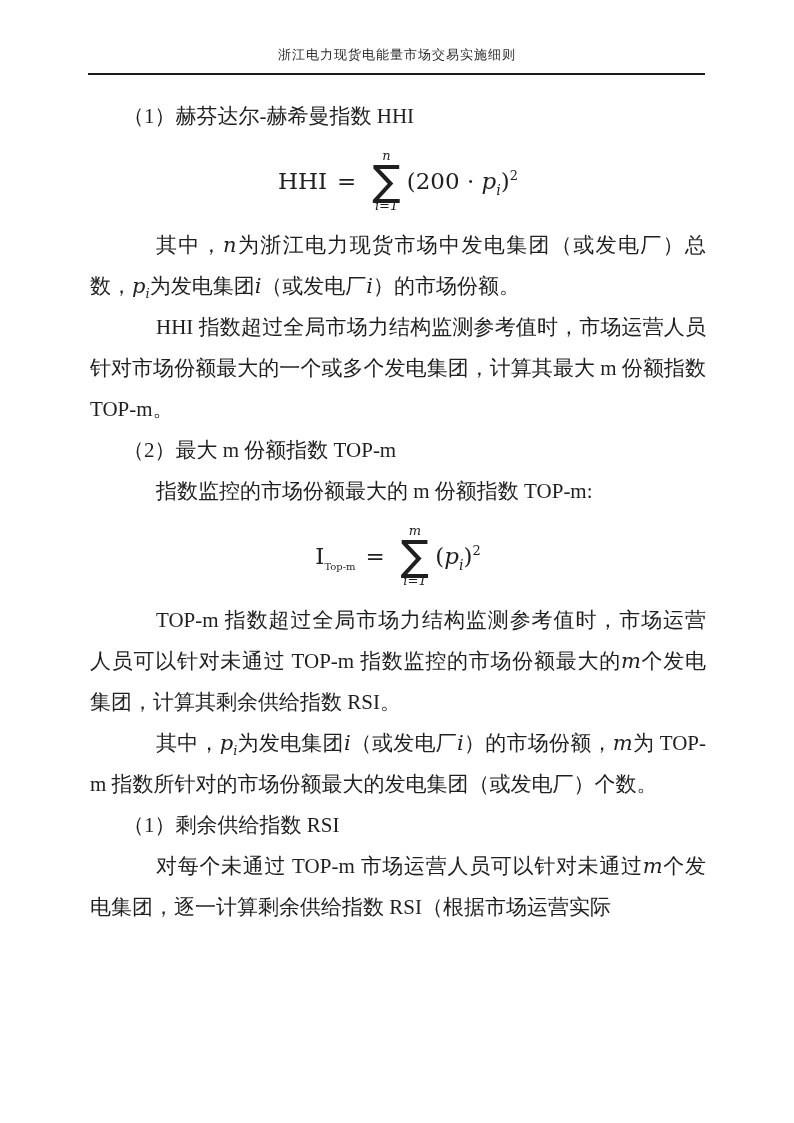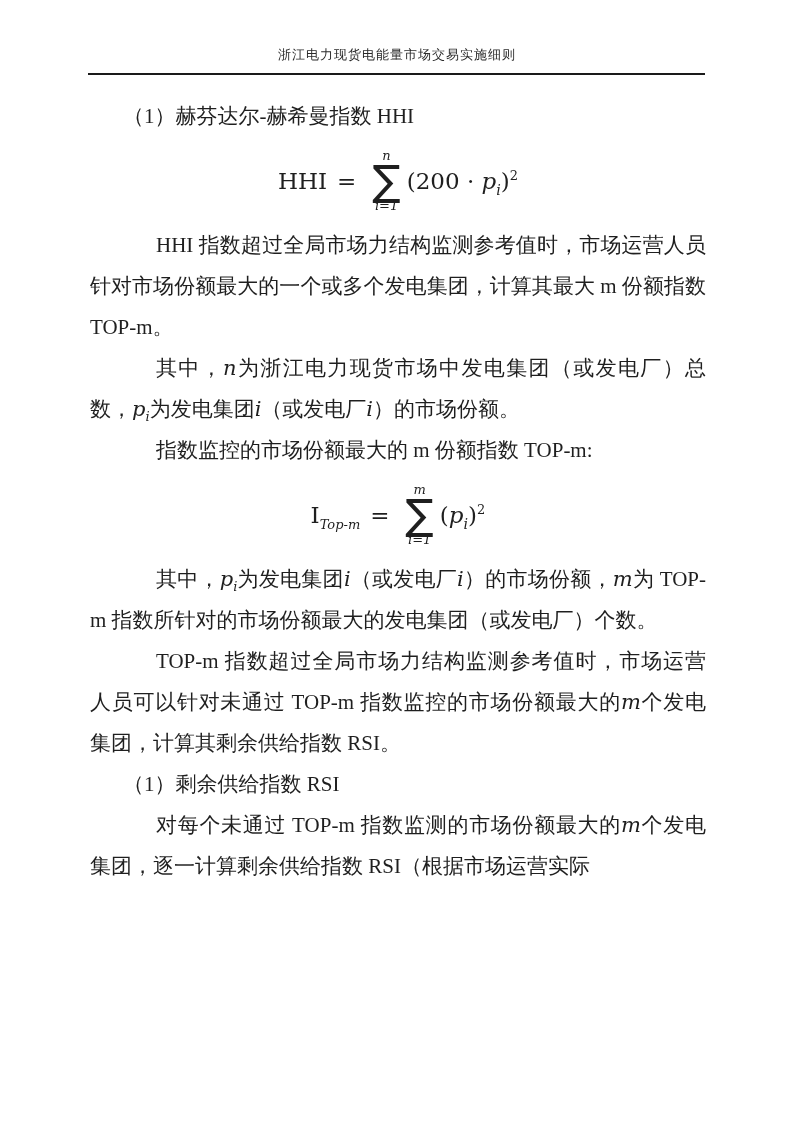--- a/index.html
+++ b/index.html
@@ -43,21 +43,21 @@
   .f-lhs{white-space:nowrap;}
   .f-eq{margin:0 10px;}
   .f-sum{
     display:inline-flex;flex-direction:column;align-items:center;
     margin:0 6px;line-height:1;
   }
   .f-limit{font-size:13px;font-style:italic;line-height:1.1;}
   .f-sigma{font-size:42px;line-height:0.85;font-family:"DejaVu Sans","DejaVu Serif",sans-serif;}
   .f-term{white-space:nowrap;}
   .f-term sup{font-size:13px;line-height:0;}
-  .f-lhs sub{font-size:13px;font-style:italic;line-height:0;}
+  .f-lhs sub{font-size:10px;line-height:0;}
   
   .doc-footer{
     position:absolute;top:997px;left:4px;right:0;
     text-align:center;
     font-family:"Liberation Sans","DejaVu Sans",sans-serif;
     font-size:12px;color:#333333;padding-left:28px;
   }
 </style>
 </head>
 <body>
@@ -78,45 +78,46 @@
       <span class="f-lhs">HHI</span>
       <span class="f-eq">=</span>
       <span class="f-sum">
         <span class="f-limit">n</span>
         <span class="f-sigma">∑</span>
         <span class="f-limit">i=1</span>
       </span>
       <span class="f-term"><span>(200 · </span><span class="var">p</span><sub>i</sub><span>)</span><sup>2</sup></span>
     </div>
 
+    <p class="para"><span>其中，</span><span class="var">n</span><span>为浙江电力现货市场中发电集团（或发电厂）总数，</span><span class="var">p</span><sub class="var">i</sub><span>为发电集团</span><span class="var">i</span><span>（或发电厂</span><span class="var">i</span><span>）的市场份额。</span></p>
+
     <p class="para">HHI 指数超过全局市场力结构监测参考值时，市场运营人员针对市场份额最大的一个或多个发电集团，计算其最大 m 份额指数 TOP-m。</p>
 
-    <p class="para"><span>其中，</span><span class="var">n</span><span>为浙江电力现货市场中发电集团（或发电厂）总数，</span><span class="var">p</span><sub class="var">i</sub><span>为发电集团</span><span class="var">i</span><span>（或发电厂</span><span class="var">i</span><span>）的市场份额。</span></p>
-
+    <p class="heading">（2）最大 m 份额指数 TOP-m</p>
 
     <p class="para">指数监控的市场份额最大的 m 份额指数 TOP-m:</p>
 
     <div class="formula">
       <span class="f-lhs"><span>I</span><sub>Top-m</sub></span>
       <span class="f-eq">=</span>
       <span class="f-sum">
         <span class="f-limit">m</span>
         <span class="f-sigma">∑</span>
         <span class="f-limit">i=1</span>
       </span>
       <span class="f-term"><span>(</span><span class="var">p</span><sub>i</sub><span>)</span><sup>2</sup></span>
     </div>
 
+    <p class="para"><span>TOP-m 指数超过全局市场力结构监测参考值时，市场运营人员可以针对未通过 TOP-m 指数监控的市场份额最大的</span><span class="var">m</span><span>个发电集团，计算其剩余供给指数 RSI。</span></p>
+
     <p class="para"><span>其中，</span><span class="var">p</span><sub class="var">i</sub><span>为发电集团</span><span class="var">i</span><span>（或发电厂</span><span class="var">i</span><span>）的市场份额，</span><span class="var">m</span><span>为 TOP-m 指数所针对的市场份额最大的发电集团（或发电厂）个数。</span></p>
-
-    <p class="para"><span>TOP-m 指数超过全局市场力结构监测参考值时，市场运营人员可以针对未通过 TOP-m 指数监控的市场份额最大的</span><span class="var">m</span><span>个发电集团，计算其剩余供给指数 RSI。</span></p>
 
     <p class="heading">（1）剩余供给指数 RSI</p>
 
-    <p class="para"><span>对每个未通过 TOP-m 指数监测的市场份额最大的</span><span class="var">m</span><span>个发电集团，逐一计算剩余供给指数 RSI（根据市场运营实际</span></p>
+    <p class="para"><span>对每个未通过 TOP-m 市场运营人员可以针对未通过</span><span class="var">m</span><span>个发电集团，逐一计算剩余供给指数 RSI（根据市场运营实际</span></p>
 
   </div>
 
   <div class="doc-footer">
     <span>66</span>
   </div>
 
 </div>
 
 </body></html>

